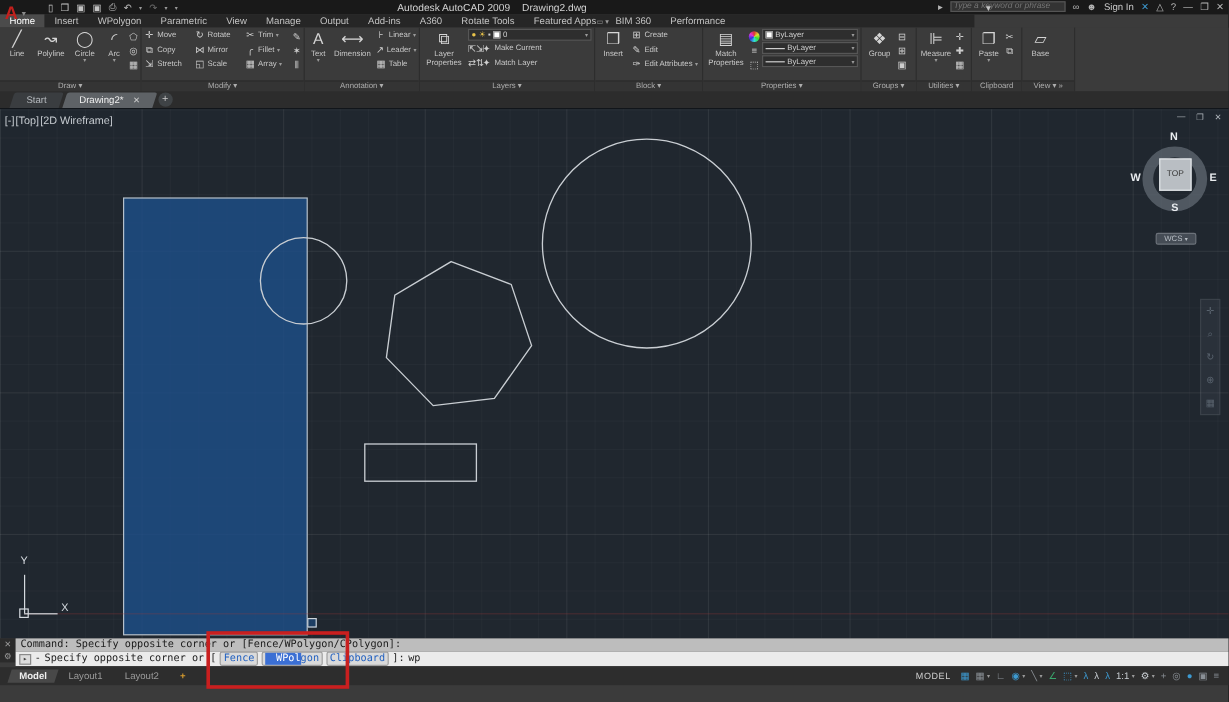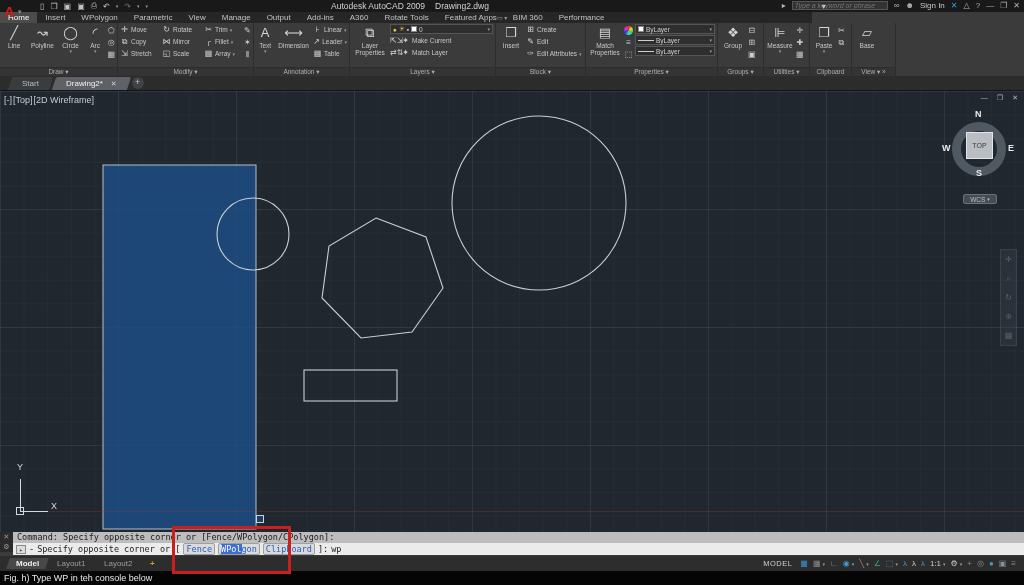--- a/index.html
+++ b/index.html
@@ -109,21 +109,21 @@
   .cmd { position:absolute; left:0; top:532px; width:1024px; height:20px; display:flex; }
   .cmdstrip { width:13px; background:#2b2b2b; display:flex; flex-direction:column; align-items:center;
               justify-content:space-between; padding:1px 0; font-size:7px; color:#9a9a9a; }
   .cmdrows { flex:1; display:flex; flex-direction:column; font-family:"DejaVu Sans Mono", monospace; }
   .cmdhist { height:11px; background:#bdbdbd; color:#1b1b1b; font-size:8.5px; line-height:11px; padding-left:4px; }
   .cmdact { height:13px; background:#ebebeb; color:#222; font-size:8.5px; display:flex; align-items:center; gap:3px; padding-left:3px; }
   .recent-ic { width:10px; height:9px; border:1px solid #8a8a8a; background:#dcdcdc; color:#444;
                font-size:6px; line-height:8px; text-align:center; }
   .kw { color:#2462c0; background:#dadada; border:1px solid #9f9f9f; border-radius:2px;
         padding:0 2px; font-size:8.5px; line-height:10px; }
-  .kw .hl { background:#3b6fd4; color:#fff; }
+  .kw .hl { background:#3b6fd4; color:#fff;padding-left:9px; }
   .kw .rest { color:#2462c0; }
   .redbox { position:absolute; left:172px; top:526px; width:119px; height:48px;
             border:3px solid #c91f1f; z-index:99; }
   
   .status { position:absolute; left:0; top:556px; width:1024px; height:15px; background:#2d2d2d;
             display:flex; align-items:center; font-size:8px; }
   .ltabs { display:flex; align-items:center; gap:2px; padding-left:8px; }
   .ltab { padding:1px 8px; transform:skewX(-18deg); color:#9b9b9b; }
   .ltab > span { display:inline-block; transform:skewX(18deg); }
   .ltab.active { background:#484848; color:#efefef; font-weight:bold; }
@@ -567,15 +567,14 @@
       <span class="w">⚙</span>
         <span class="caret">▾</span>
       <span class="g">+</span>
       <span class="g">◎</span>
       <span class="b">●</span>
       <span class="g">▣</span>
       <span class="g">≡</span>
     </div>
   </div>
 
-  <div class="caption">Fig. h) Type WP in teh console below</div>
 
 </div>
 
 </body></html>

